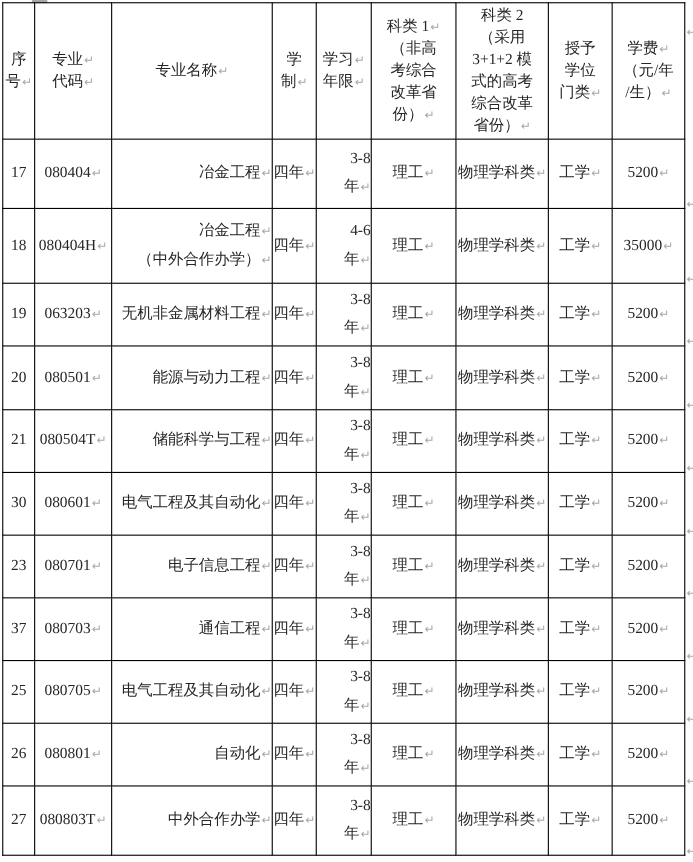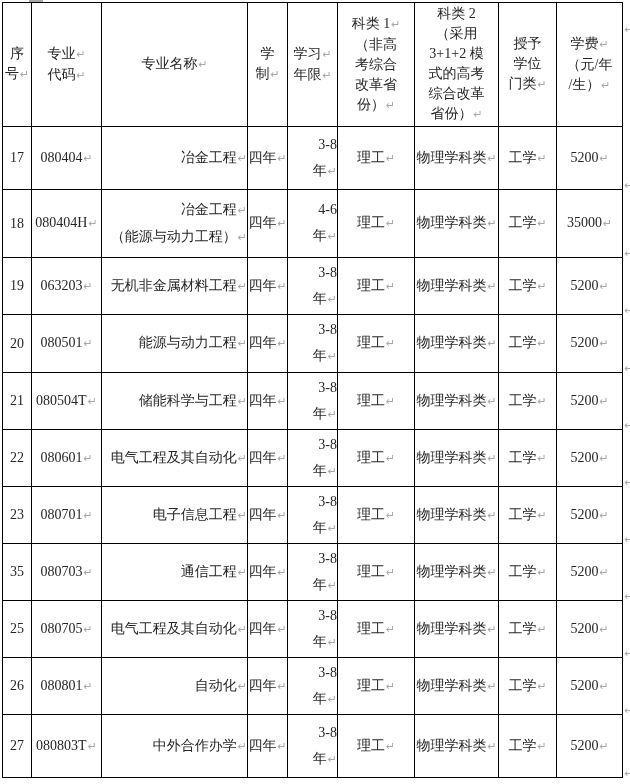--- a/index.html
+++ b/index.html
@@ -141,21 +141,21 @@
         </tr>
         <tr style="height: 68px;">
           <td>
             <div class="cl"><span>18</span></div>
           </td>
           <td>
             <div class="cl"><span>080404H</span><span class="mark">↵</span></div>
           </td>
           <td class="align-left">
             <div class="cl"><span>冶金工程</span><span class="mark">↵</span></div>
-            <div class="cl"><span>（能源与动力工程）</span><span class="mark">↵</span></div>
+            <div class="cl"><span>（中外合作办学）</span><span class="mark">↵</span></div>
           </td>
           <td>
             <div class="cl"><span>四年</span><span class="mark">↵</span></div>
           </td>
           <td class="align-left">
             <div class="cl"><span>4-6</span></div>
             <div class="cl"><span>年</span><span class="mark">↵</span></div>
           </td>
           <td>
             <div class="cl"><span>理工</span><span class="mark">↵</span></div>
@@ -255,21 +255,21 @@
           </td>
           <td>
             <div class="cl"><span>工学</span><span class="mark">↵</span></div>
           </td>
           <td>
             <div class="cl"><span>5200</span><span class="mark">↵</span></div>
           </td>
         </tr>
         <tr style="height: 57px;">
           <td>
-            <div class="cl"><span>22</span></div>
+            <div class="cl"><span>30</span></div>
           </td>
           <td>
             <div class="cl"><span>080601</span><span class="mark">↵</span></div>
           </td>
           <td class="align-left">
             <div class="cl"><span>电气工程及其自动化</span><span class="mark">↵</span></div>
           </td>
           <td>
             <div class="cl"><span>四年</span><span class="mark">↵</span></div>
           </td>
@@ -315,21 +315,21 @@
           </td>
           <td>
             <div class="cl"><span>工学</span><span class="mark">↵</span></div>
           </td>
           <td>
             <div class="cl"><span>5200</span><span class="mark">↵</span></div>
           </td>
         </tr>
         <tr style="height: 57px;">
           <td>
-            <div class="cl"><span>35</span></div>
+            <div class="cl"><span>37</span></div>
           </td>
           <td>
             <div class="cl"><span>080703</span><span class="mark">↵</span></div>
           </td>
           <td class="align-left">
             <div class="cl"><span>通信工程</span><span class="mark">↵</span></div>
           </td>
           <td>
             <div class="cl"><span>四年</span><span class="mark">↵</span></div>
           </td>

